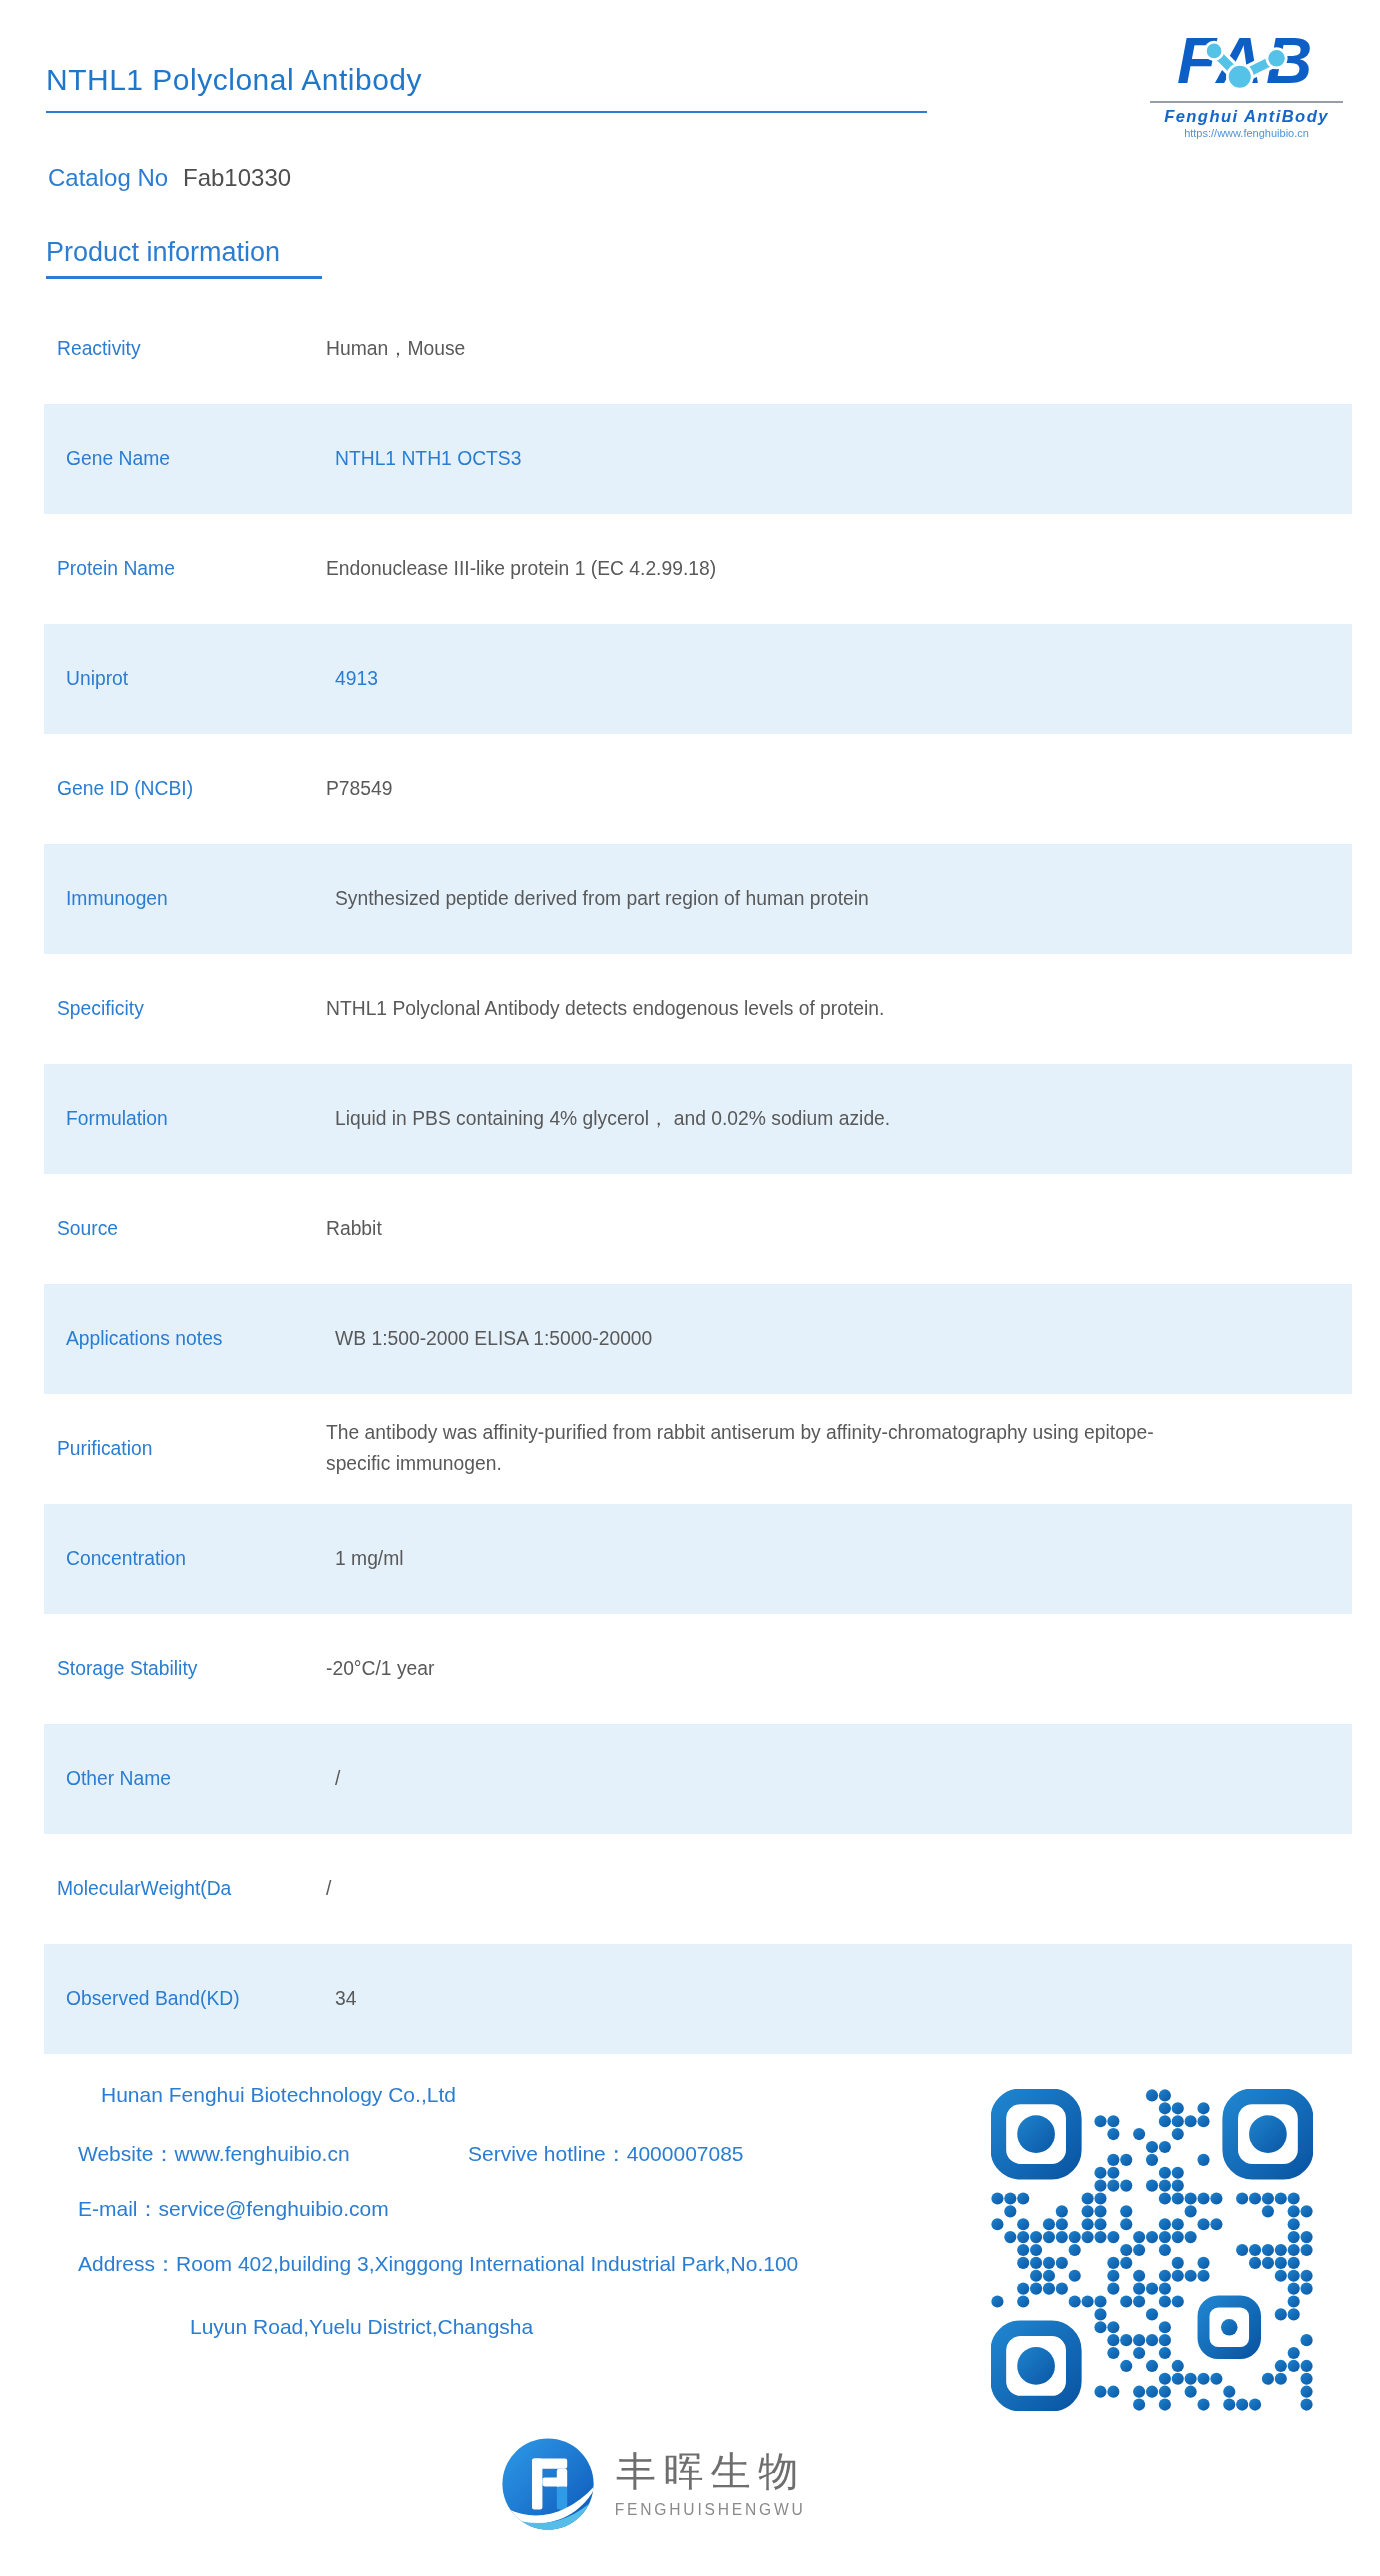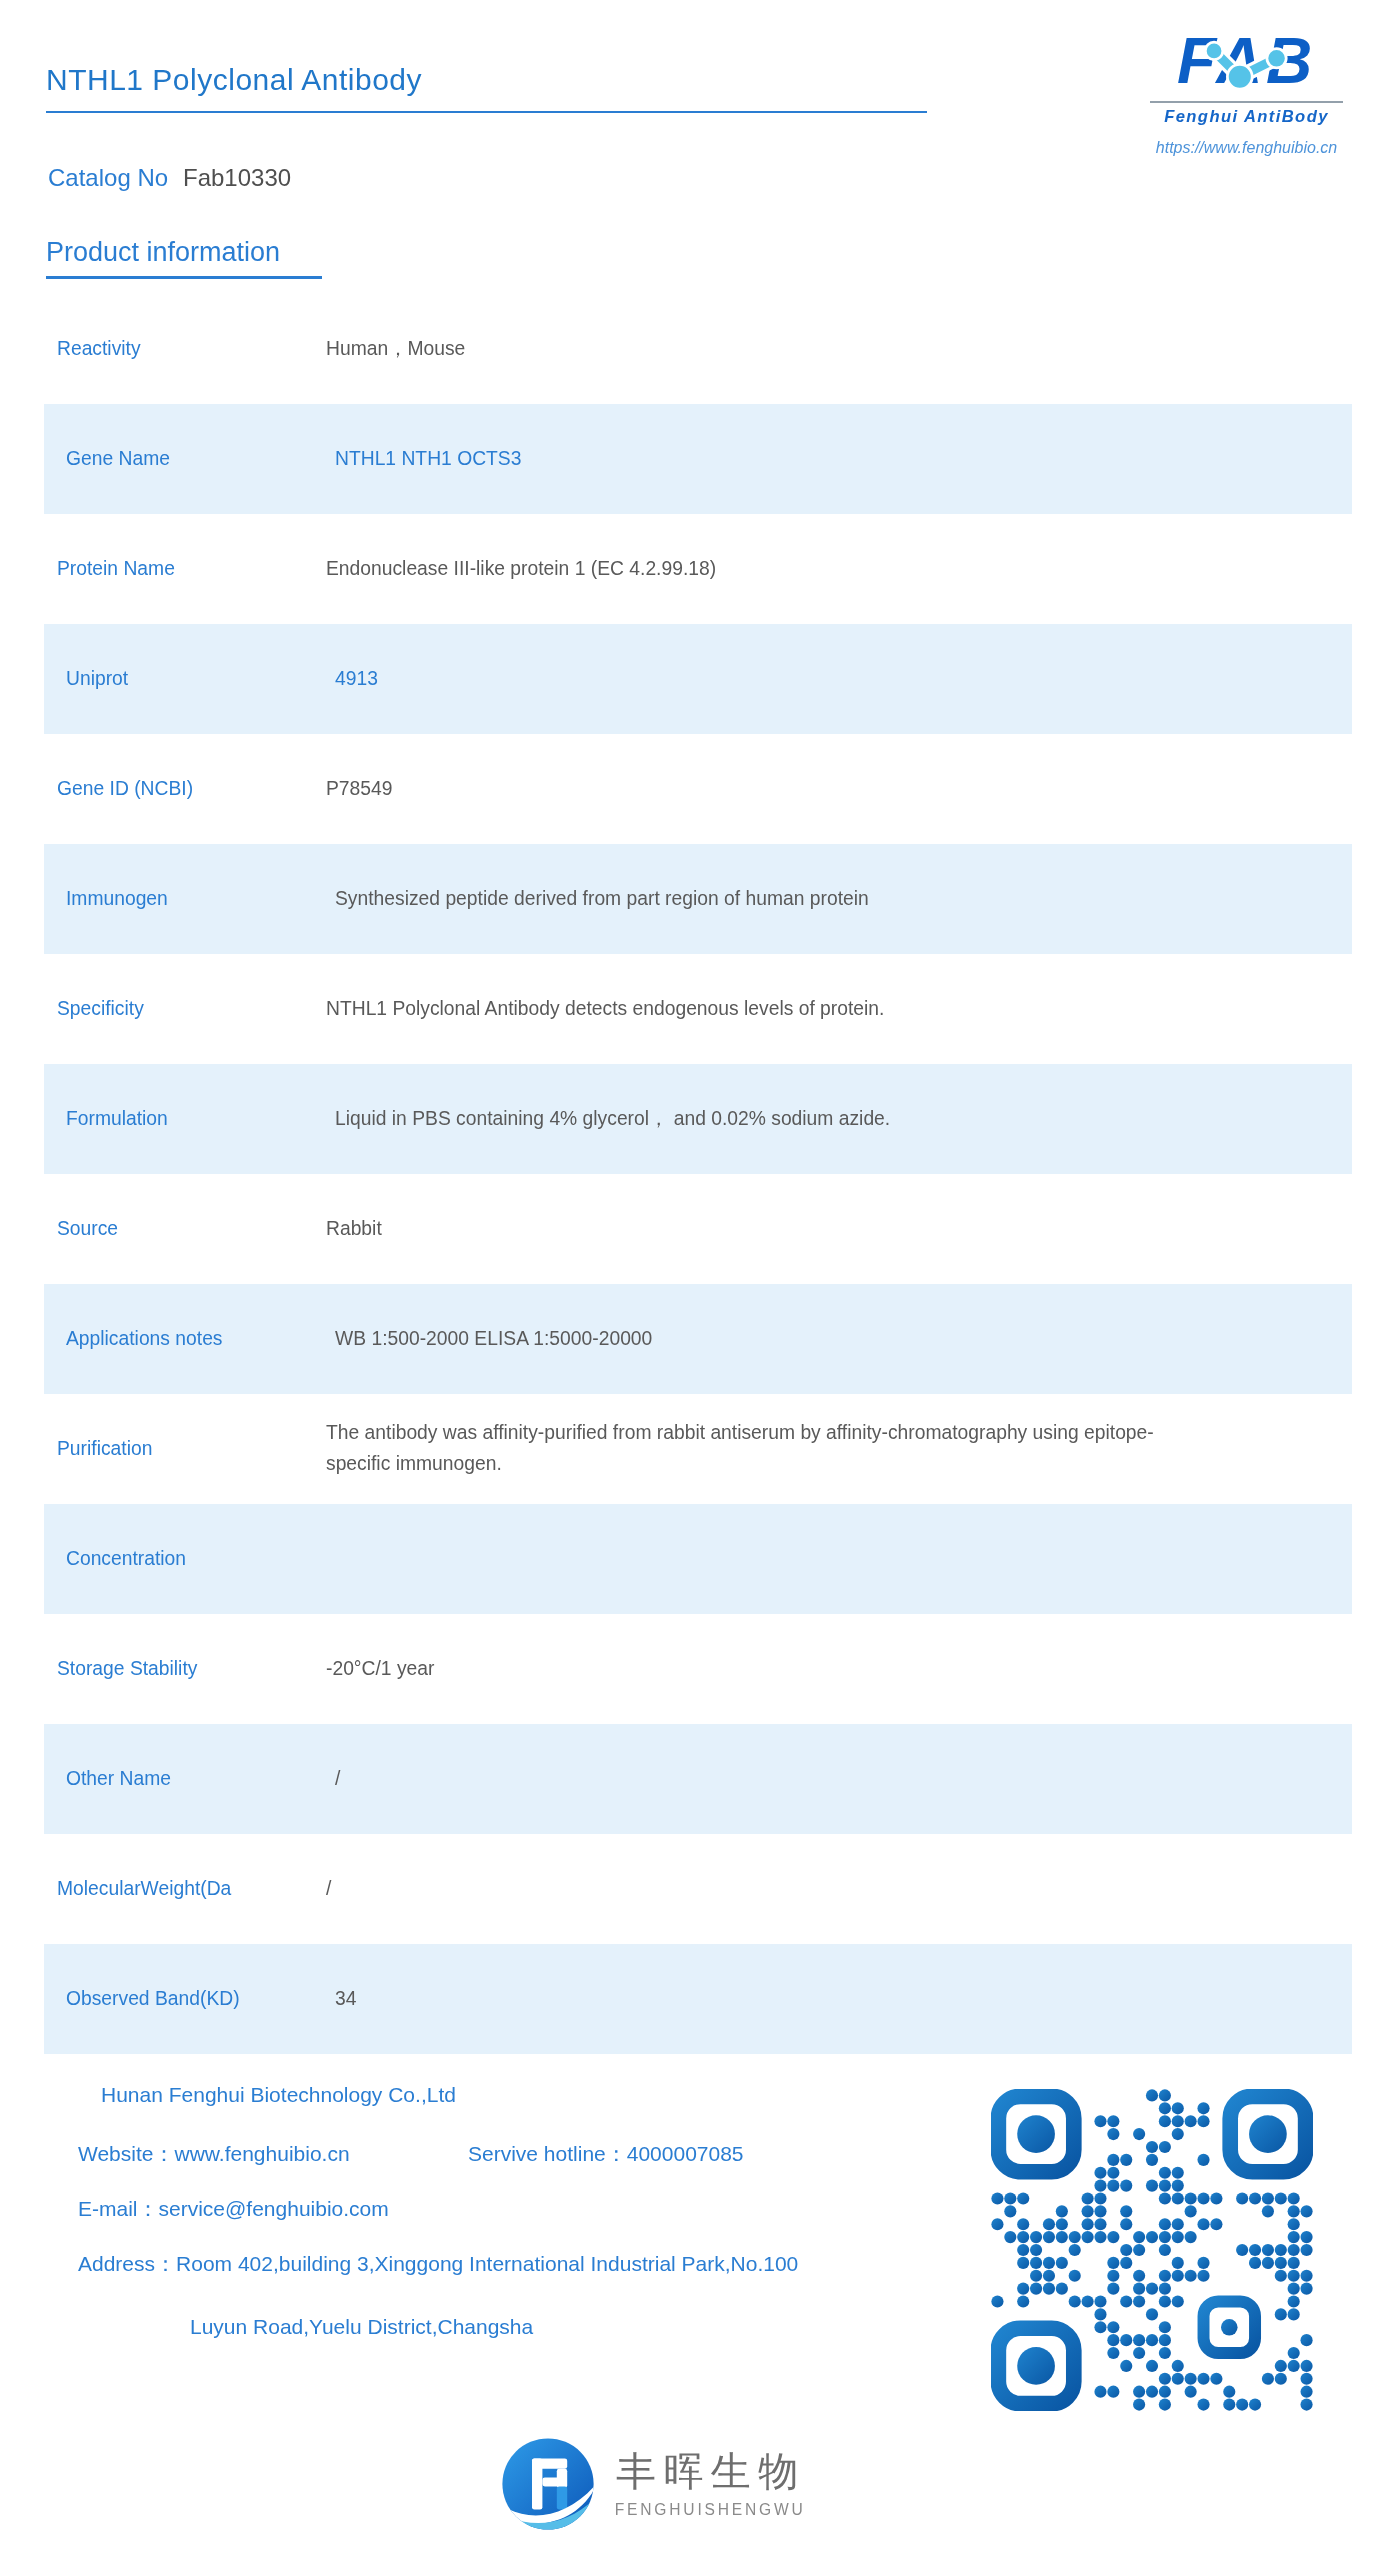--- a/index.html
+++ b/index.html
@@ -19,21 +19,21 @@
   
   .brand-top{position:absolute;left:1150px;top:28px;width:193px;text-align:center;}
   .fab-wrap{position:relative;height:72px;}
   .fab-text{
     font-size:64px;line-height:66px;font-weight:bold;font-style:italic;
     color:var(--fab-blue);letter-spacing:3.7px;
   }
   .molecule{position:absolute;left:53px;top:11px;pointer-events:none;}
   .fab-rule{margin-top:0.9px;height:1.8px;background:#93a0ab;}
   .fab-sub{margin-top:4.6px;font-size:16.6px;font-weight:bold;font-style:italic;color:#1566c8;letter-spacing:1.4px;}
-  .fab-link{display:block;margin-top:12px;font-size:16px;color:var(--link-blue);text-decoration:none;font-style:italic;}
+  .fab-link{display:block;font-size:11px;color:var(--link-blue);text-decoration:none;}
   
   .section-heading{
     position:absolute;left:46px;top:237px;margin:0;
     font-size:27px;font-weight:400;color:var(--accent);
   }
   .heading-rule{position:absolute;left:46px;top:276px;width:276px;height:2.8px;background:var(--accent);}
   
   .product-table{position:absolute;left:44px;top:294px;width:1308px;}
   .row{display:flex;min-height:110px;align-items:center;background:#fff;}
   .row.alt{background:var(--row-hl);padding-left:9px;}
@@ -138,20 +138,21 @@
       <div class="row alt">
         <div class="cell label">Applications notes</div>
         <div class="cell value">WB 1:500-2000 ELISA 1:5000-20000</div>
       </div>
       <div class="row">
         <div class="cell label">Purification</div>
         <div class="cell value">The antibody was affinity-purified from rabbit antiserum by affinity-chromatography using epitope-specific immunogen.</div>
       </div>
       <div class="row alt">
         <div class="cell label">Concentration</div>
+        <div class="cell value">1 mg/ml</div>
       </div>
       <div class="row">
         <div class="cell label">Storage Stability</div>
         <div class="cell value">-20°C/1 year</div>
       </div>
       <div class="row alt">
         <div class="cell label">Other Name</div>
         <div class="cell value">/</div>
       </div>
       <div class="row">

